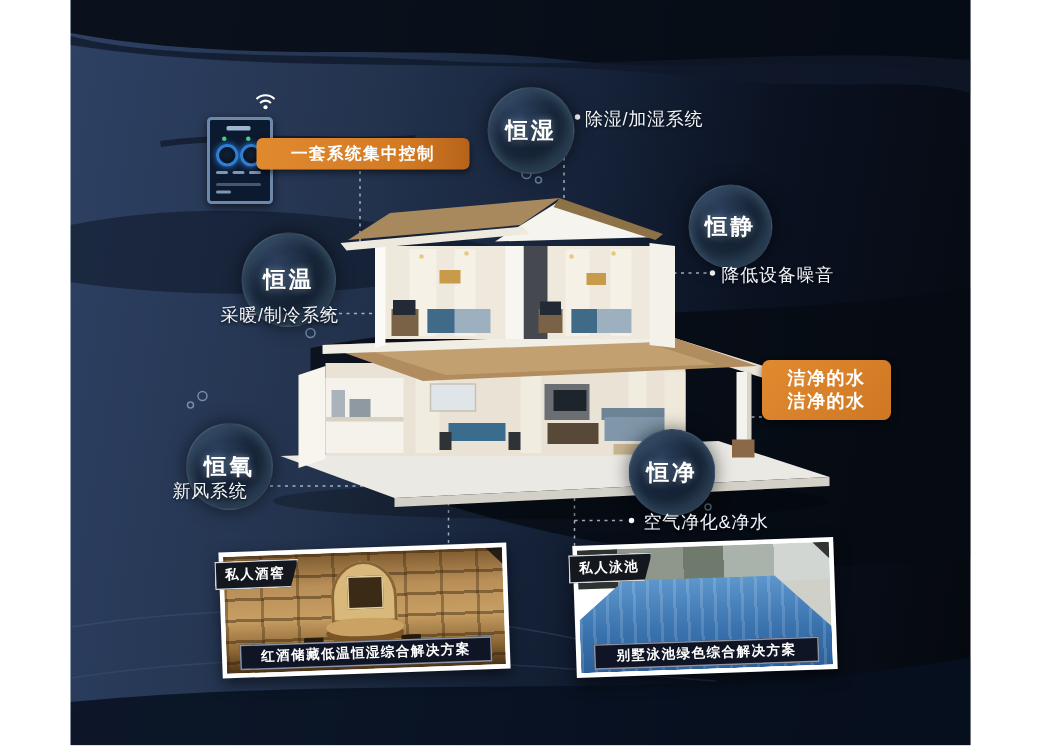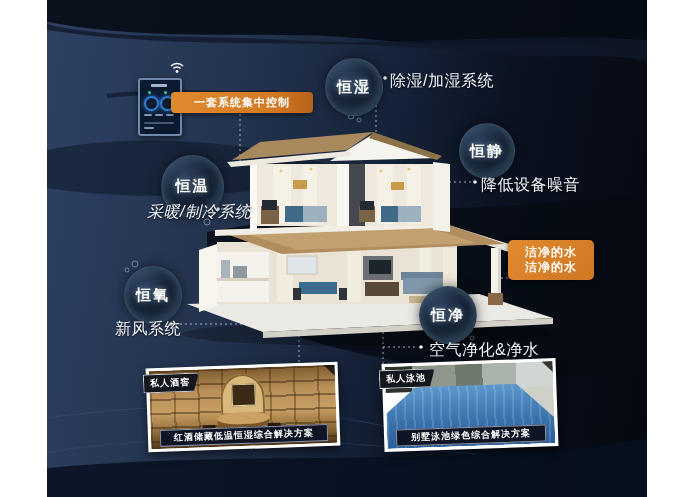--- a/index.html
+++ b/index.html
@@ -13,29 +13,29 @@
   .bubble{position:absolute;border-radius:50%;display:flex;align-items:center;justify-content:center;
         background:radial-gradient(circle at 36% 30%, #2c405e 0%, #182639 42%, #0a1322 74%, #060b14 100%);
         box-shadow:inset -4px -6px 9px rgba(130,180,215,.28), inset 3px 5px 7px rgba(170,215,245,.15),
                    0 0 12px rgba(0,0,0,.55);
         border:1px solid rgba(150,195,225,.28);}
   .bubble span{color:#fff;font-weight:bold;font-size:15px;letter-spacing:2px;
         text-shadow:0 0 5px rgba(190,225,255,.55),0 1px 2px rgba(0,0,0,.6);}
   .b-hengshi{left:278px;top:58px;width:56px;height:56px;}
   .b-hengjing{left:412px;top:123px;width:54px;height:54px;justify-content:center;}
   .b-hengwen{left:114px;top:155px;width:61px;height:61px;font-family:Liberation Serif, serif;}
-  .b-hengyang{left:77px;top:266px;width:56px;height:56px;align-items:center;}
+  .b-hengyang{left:77px;top:282px;width:56px;height:56px;align-items:center;}
   .b-hengjing2{left:372px;top:286px;width:56px;height:56px;}
 
   
-  .note{position:absolute;color:#f2f5fa;font-size:16px;white-space:nowrap;
+  .note{position:absolute;color:#f2f5fa;font-size:12px;white-space:nowrap;
         text-shadow:0 1px 2px rgba(0,0,0,.8);letter-spacing:.5px;}
   .n-hengshi{left:343px;top:71px;}
   .n-hengjing{left:434px;top:175px;}
-  .n-hengwen{left:100px;top:202px;font-style:italic;}
+  .n-hengwen{left:100px;top:202px;}
   .n-hengyang{left:68px;top:319px;}
   .n-hengjing2{left:382px;top:340px;}
 
   
   .chip{position:absolute;left:124px;top:92px;padding:3px 23px;border-radius:4px;
         background:linear-gradient(90deg,#e08a30 0%,#d37a24 70%,#b6621a 100%);
         color:#fff;font-size:11px;font-weight:bold;letter-spacing:1px;
         box-shadow:0 2px 4px rgba(0,0,0,.5);}
   .callout{position:absolute;left:461px;top:240px;width:82px;padding:5px 2px;border-radius:5px;
         background:linear-gradient(135deg,#e08a30 0%,#cf7723 100%);color:#fff;text-align:center;

